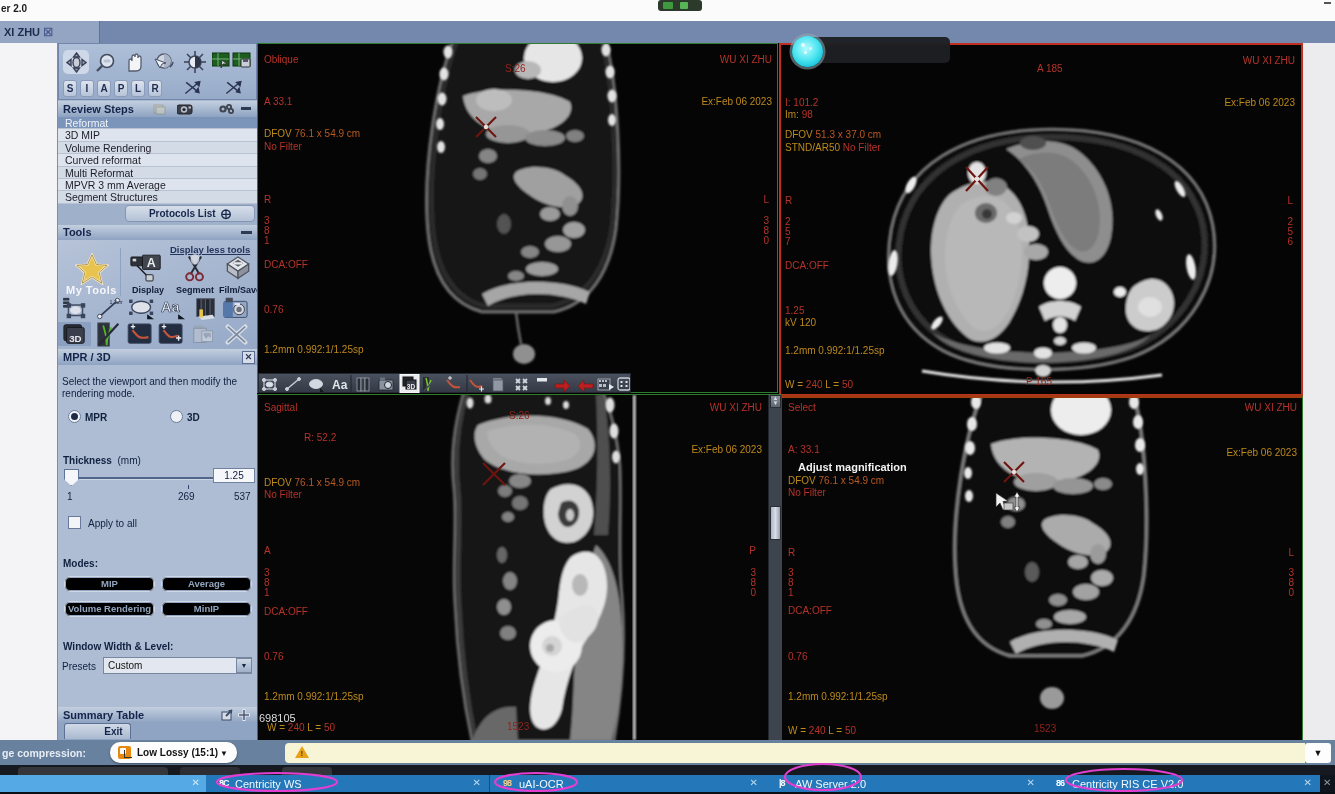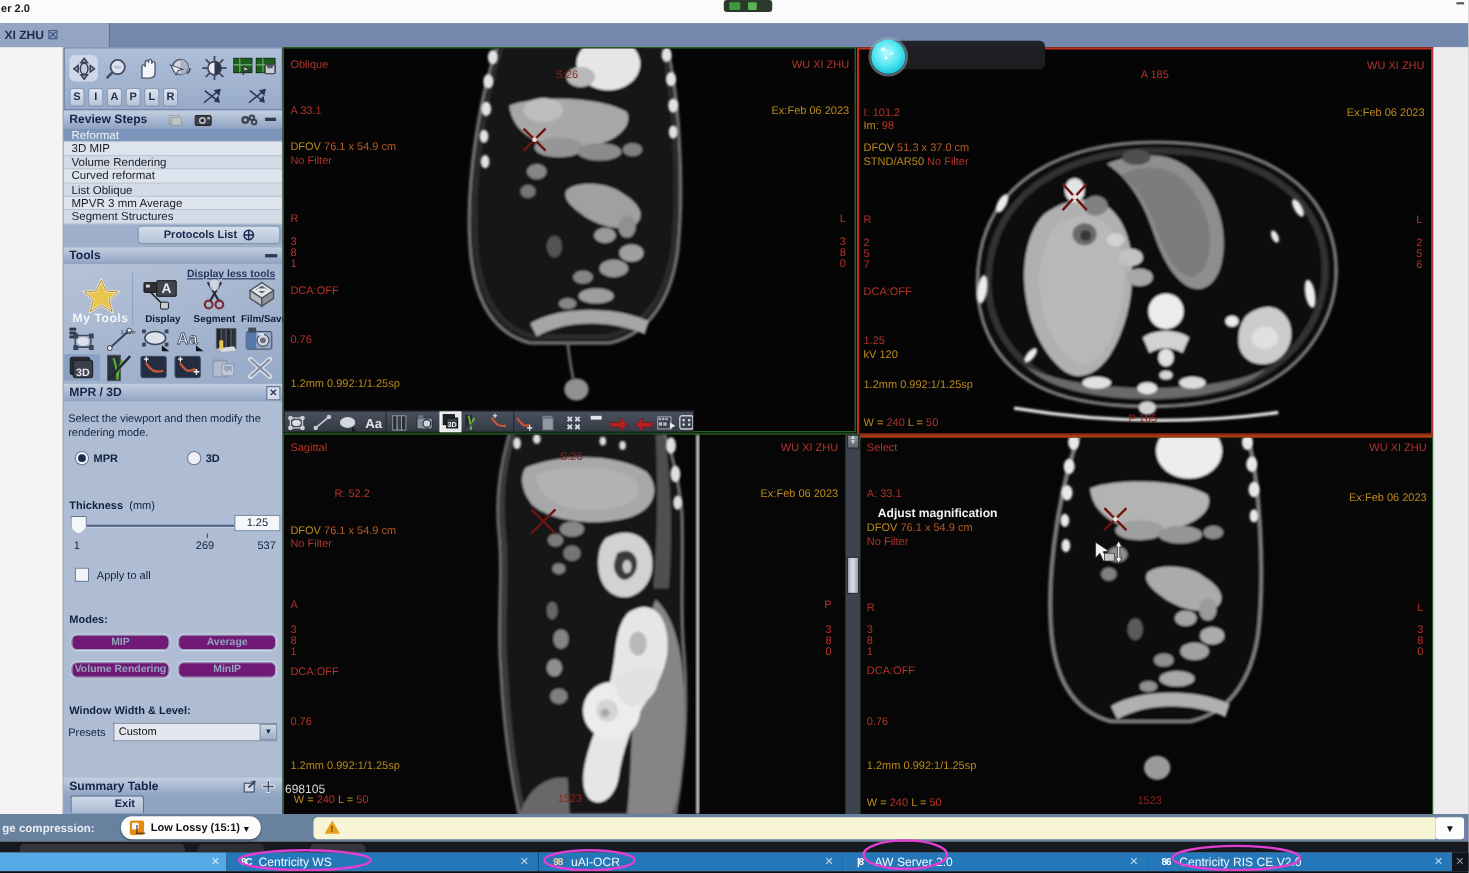--- a/index.html
+++ b/index.html
@@ -21,21 +21,21 @@
 #taskgap{left:0;top:765px;width:1335px;height:10px;background:#16191f;}
 #tabsrow{left:0;top:775px;width:1335px;height:17px;background:#10141d;}
 #bottomstrip{left:0;top:792px;width:1335px;height:2px;background:#0a0e15;}
 .vtext{position:absolute;font-size:10px;color:#b5332a;line-height:10px;white-space:nowrap;}
 .otext{position:absolute;font-size:10px;color:#bd8a1c;line-height:10px;white-space:nowrap;}
 .sbtn{display:inline-block;width:12px;height:15px;background:linear-gradient(#dde4ee,#b6c3d8);border:1px solid #8b9cba;border-radius:3px;color:#1c2c50;font-weight:bold;font-size:10px;text-align:center;line-height:15px;margin-right:3px;}
 .rrow{height:12.4px;font-size:10.5px;line-height:12.4px;padding-left:7px;color:#1c1c26;border-bottom:1px solid #b8c2d2;box-sizing:border-box;}
 .r1{background:#dee4ed;}
 .r2{background:#d3dbe7;}
 .rsel{background:#7b94ba;color:#eef2f8;}
-.mbtn{position:absolute;width:89px;height:14px;background:#701a75;border:1px solid #cfd8e5;border-radius:6px;box-shadow:0 0 0 1px #93a5c0 inset;color:#93a5be;font-size:9.5px;font-weight:bold;text-align:center;line-height:14px;}
+.mbtn{position:absolute;width:89px;height:14px;background:#000000;border:1px solid #cfd8e5;border-radius:6px;box-shadow:0 0 0 1px #93a5c0 inset;color:#93a5be;font-size:9.5px;font-weight:bold;text-align:center;line-height:14px;}
 </style>
 </head>
 <body>
 <div id="root">
 <div class="abs" id="titlebar">
   <div class="abs" style="left:1px;top:3px;font-size:10px;color:#1a1a1a;font-weight:bold;">er 2.0</div>
   <div class="abs" style="left:658px;top:0;width:44px;height:11px;background:#2c3a2c;border-radius:3px;"></div>
   <div class="abs" style="left:663px;top:2px;width:10px;height:7px;background:#3f9a3f;border-radius:1px;"></div>
   <div class="abs" style="left:680px;top:2px;width:8px;height:7px;background:#57b557;border-radius:1px;"></div>
   <div class="abs" style="left:1324px;top:2px;width:7px;height:2px;background:#555;"></div>
@@ -140,21 +140,21 @@
             <circle cx="13" cy="8" r="1.2"></circle>
           </g>
         </svg>
    <div class="abs" style="left:183px;top:6px;width:10px;height:3px;background:#2e3952;"></div>
  </div>
  <div class="abs" style="top:74px;left:0;width:199px;">
   <div class="rrow rsel">Reformat</div>
   <div class="rrow r1">3D MIP</div>
   <div class="rrow r2">Volume Rendering</div>
   <div class="rrow r1">Curved reformat</div>
-  <div class="rrow r2">List Oblique</div>
+  <div class="rrow r2">Multi Reformat</div>
   <div class="rrow r1">MPVR 3 mm Average</div>
   <div class="rrow r2">Segment Structures</div>
  </div>
  <div class="abs" style="top:161px;left:0;width:199px;height:21px;background:#9fb0ca;">
   <div class="abs" style="left:67px;top:1px;width:128px;height:15px;background:linear-gradient(#d6deea,#b4c2d6);border:1px solid #8496b4;border-radius:4px;color:#16264c;font-size:10px;font-weight:bold;text-align:center;line-height:15px;">Protocols List &nbsp;⨁</div>
  </div>
 
  <div class="hdr" style="top:182px;height:15px;line-height:15px;">Tools<div class="abs" style="left:183px;top:6px;width:11px;height:3px;background:#2e3952;"></div></div>
  <div class="abs" style="top:197px;left:0;width:235px;height:109px;background:linear-gradient(160deg,#b6c3d8,#93a7c6);overflow:hidden;">
   <div class="abs" style="left:112px;top:4px;font-size:9.5px;font-weight:bold;color:#23345c;text-decoration:underline;">Display less tools</div>
@@ -525,21 +525,21 @@
    </g>
    <rect x="375" y="0" width="2.6" height="345" fill="#dcdcdc" filter="url(#b2)"></rect>
    <g stroke="#6e1510" stroke-width="2.2">
             <line x1="225" y1="68" x2="247" y2="90"></line>
             <line x1="247" y1="68" x2="225" y2="90"></line>
           </g>
   </svg>
   <div class="vtext" style="left:6px;top:8px;">Sagittal</div>
   <div class="vtext" style="right:18px;top:8px;">WU XI ZHU</div>
   <div class="vtext" style="left:251px;top:16px;color:#8f241c;">S:26</div>
-  <div class="vtext" style="left:6px;top:50px;padding-left:40px;">R: 52.2</div>
+  <div class="vtext" style="left:6px;top:38px;padding-left:40px;">R: 52.2</div>
   <div class="otext" style="right:18px;top:50px;">Ex:Feb 06 2023</div>
   <div class="otext" style="left:6px;top:83px;">DFOV <span style="color:#b95a23">76.1 x 54.9 cm</span></div>
   <div class="vtext" style="left:6px;top:95px;">No Filter</div>
   <div class="vtext" style="left:6px;top:151px;">A</div>
   <div class="vtext" style="right:24px;top:151px;">P</div>
   <div class="vtext" style="left:6px;top:173px;">3</div>
         <div class="vtext" style="left:6px;top:183px;">8</div>
         <div class="vtext" style="left:6px;top:193px;">1</div>
   <div class="vtext" style="right:24px;top:173px;">3</div>
         <div class="vtext" style="right:24px;top:183px;">8</div>

